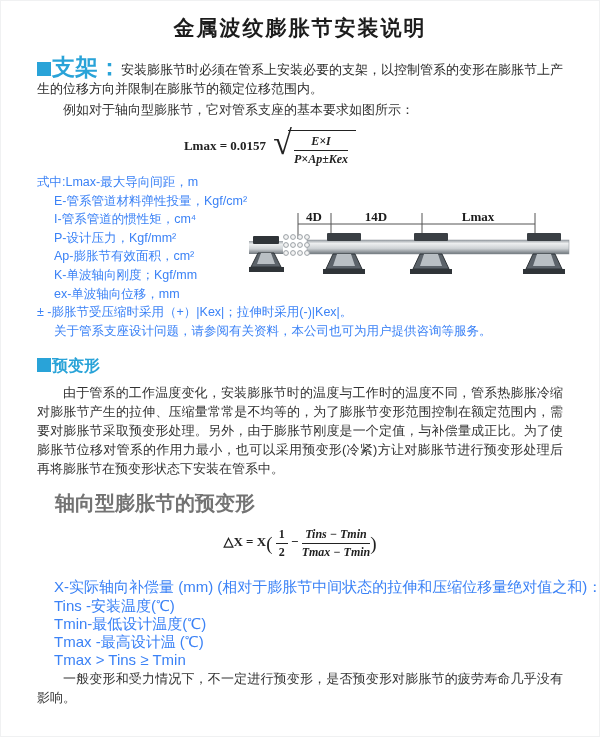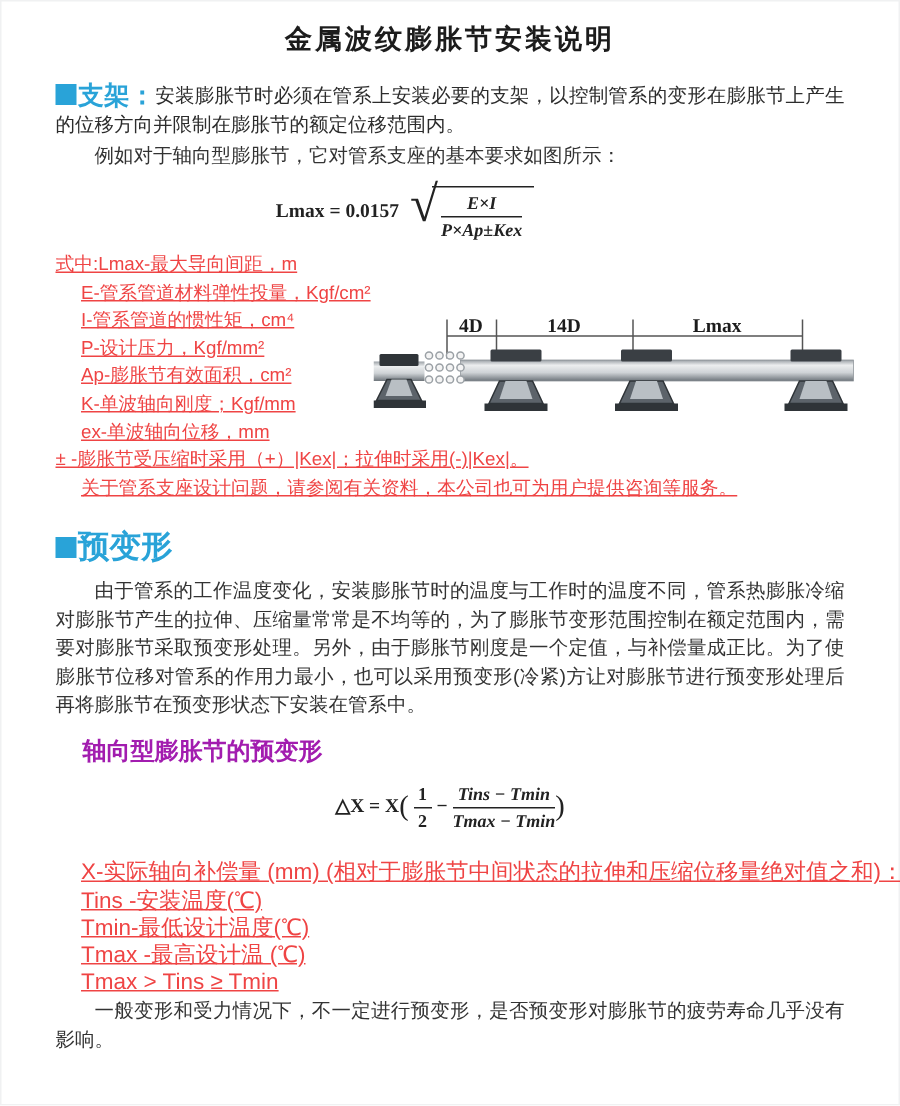--- a/index.html
+++ b/index.html
@@ -2,54 +2,54 @@
 <html><head>
 <meta charset="utf-8">
 <style>
   html,body{margin:0;padding:0;}
   body{width:600px;height:737px;background:#fefefe;overflow:hidden;}
   .page{position:relative;width:600px;height:737px;background:#ffffff;
         font-family:"Liberation Sans",sans-serif;color:#333;box-sizing:border-box;
         border:1px solid #f0f1f2;}
   .content{padding:0 36px;}
   
-  .title{font-size:18px;font-weight:bold;color:#1c1c1c;text-align:center;
+  .title{font-size:21px;font-weight:bold;color:#1c1c1c;text-align:center;
          letter-spacing:2px;padding-top:13px;margin:0 0 16px 0;}
   
   .para{font-size:13px;line-height:19px;text-align:justify;margin:0;}
   .p-support{margin-bottom:2px;}
   .sq{display:inline-block;width:14px;height:14px;background:#29a3d8;
       vertical-align:-2px;margin-right:1px;}
-  .blue-label{color:#29a3d8;font-size:17px;font-weight:bold;vertical-align:-1px;}
+  .blue-label{color:#29a3d8;font-size:23px;font-weight:bold;vertical-align:-1px;}
   .bold-txt{font-weight:normal;color:#2c2c2c;}
   .indent{text-indent:26px;}
   
   .formula{text-align:center;font-family:"Liberation Serif",serif;
            font-weight:bold;color:#222;font-size:13px;}
   .f1{margin:9px 0 6px -60px;}
   .frac{display:inline-block;vertical-align:middle;text-align:center;
         font-size:12px;line-height:1.25;}
   .frac .num{display:block;border-bottom:1px solid #222;padding:0 3px 1px 3px;}
   .frac .den{display:block;padding-top:1px;}
   .it{font-style:italic;}
   .sqrt{display:inline-flex;align-items:flex-start;vertical-align:middle;margin-left:4px;}
   .sqrt-glyph{font-size:34px;line-height:30px;font-weight:400;margin-right:-4px;}
   .radicand{border-top:1.6px solid #222;padding:3px 8px 0 6px;margin-top:2px;}
   .bigparen{font-size:19px;vertical-align:middle;font-weight:normal;}
   
-  .defs{font-size:12.5px;line-height:18.6px;color:#ef4444;margin-top:4px;text-decoration:underline;}
+  .defs{font-size:12.5px;line-height:18.6px;color:#3b82f6;margin-top:4px;}
   .def-line{padding-left:17px;white-space:nowrap;}
   .def-line.no-ind{padding-left:0;}
   
   .diagram{position:absolute;top:208px;left:248px;width:350px;height:95px;}
   .dim-label{font-family:"Liberation Serif",serif;font-weight:bold;font-size:13px;fill:#1c1c1c;}
   
-  .sec-head{color:#29a3d8;font-size:21px;font-weight:bold;margin:16px 0 6px 0;font-family:Liberation Serif, serif;}
+  .sec-head{color:#29a3d8;font-size:16px;font-weight:bold;margin:16px 0 6px 0;font-family:Liberation Serif, serif;}
   .sec-head .sq{vertical-align:-1px;}
-  .sub-head{color:#a21caf;font-size:16px;font-weight:bold;margin:12px 0 8px 18px;}
+  .sub-head{color:#737373;font-size:20px;font-weight:bold;margin:12px 0 8px 18px;}
   .f2{margin:10px 0 8px 0;}
   .defs2{font-size:15px;line-height:18.2px;margin-top:18px;}
   .defs2 .def-line{padding-left:17px;}
 </style>
 </head>
 <body>
 
 <div class="page">
   <div class="content">
 

